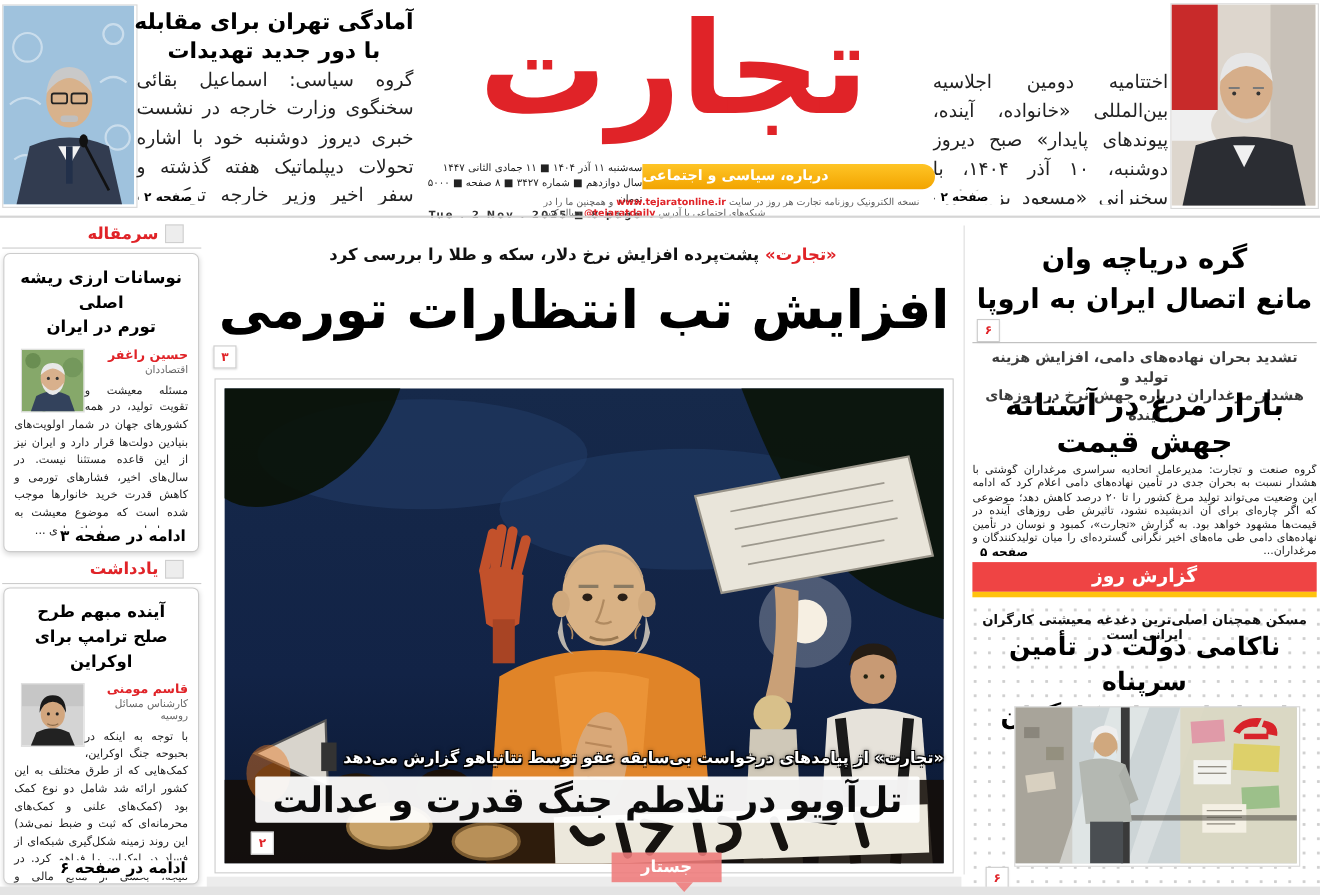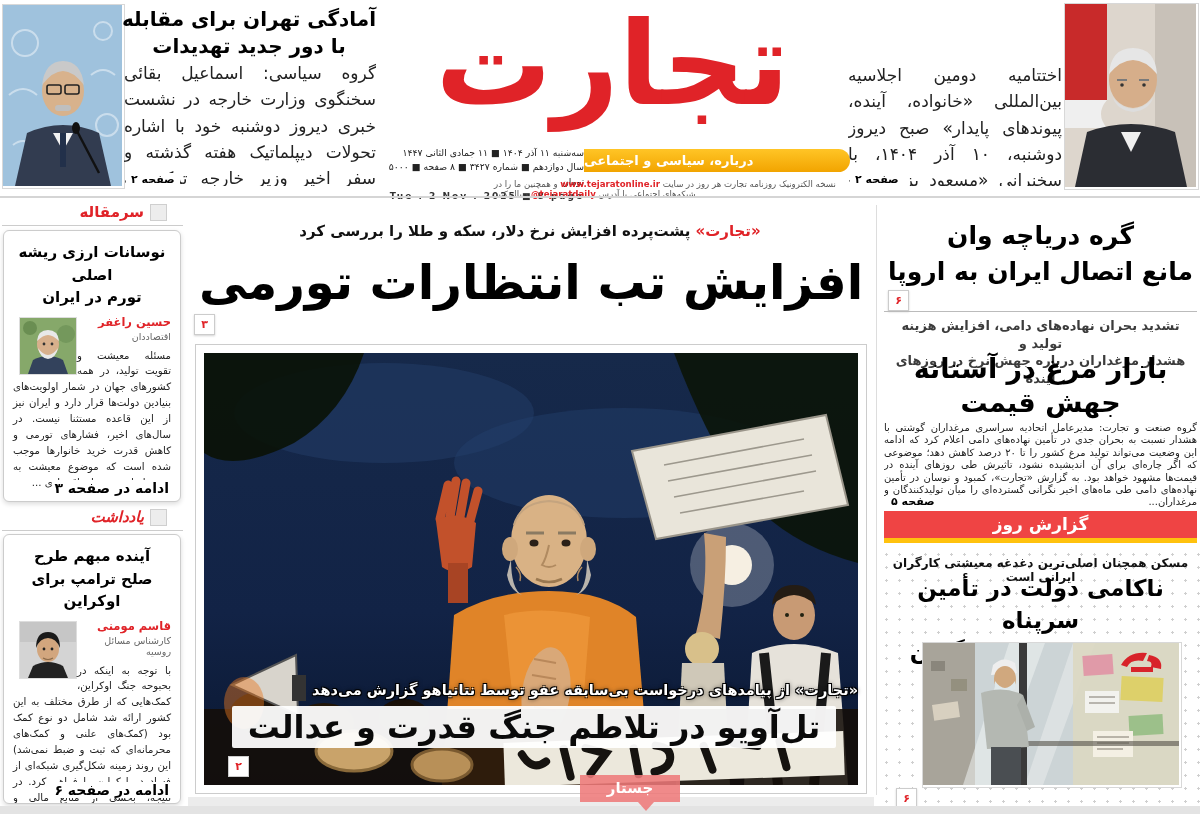--- a/index.html
+++ b/index.html
@@ -61,21 +61,21 @@
          font-size:11px;font-weight:bold;color:#e02328;text-align:center;line-height:19px;}
   .badge-lead{left:194px;top:314px;}
   .photo-frame{left:195px;top:344px;width:672px;height:450px;background:#fff;border:1px solid #ccc;
                box-sizing:border-box;padding:8px;}
   .cap1{left:280px;top:682px;width:578px;text-align:right;font-size:14.5px;font-weight:800;color:#fff;z-index:5;
         text-shadow:-1px -1px 0 #000,1px -1px 0 #000,-1px 1px 0 #000,1px 1px 0 #000,0 0 5px #000;}
   .cap2{left:205px;top:706px;width:658px;text-align:center;z-index:5;}
   .cap2 span{display:inline-block;font-size:32px;font-weight:900;color:#0a0a0a;background:rgba(255,255,255,.94);
              padding:2px 16px;border-radius:2px;}
   .badge-photo{left:228px;top:756px;z-index:6;}
-  .pink-tag{left:580px;top:775px;width:100px;height:27px;background:rgba(238,122,122,.88);color:#fff;
+  .pink-tag{left:556px;top:775px;width:100px;height:27px;background:rgba(238,122,122,.88);color:#fff;
             font-size:15px;font-weight:800;text-align:center;line-height:27px;z-index:6;}
   .pink-tag::after{content:"";position:absolute;left:58px;top:27px;border-left:8px solid transparent;
             border-right:8px solid transparent;border-top:9px solid rgba(238,122,122,.88);}
   .center-bottom-gray{left:188px;top:797px;width:686px;height:17px;background:#ececec;}
 
   
   .vcol-divider{left:876px;top:205px;width:1px;height:590px;background:#ddd;}
   .van-headline{left:884px;top:218px;width:313px;font-size:25px;font-weight:900;line-height:1.45;color:#000;}
   .badge-van{left:888px;top:290px;}
   .rc-divider{left:884px;top:311px;width:313px;height:1px;background:#bbb;}
@@ -191,21 +191,21 @@
             <circle cx="32" cy="26" r="1.4" fill="#333"></circle>
         </svg>
       </span>
       <div class="author-name">حسین راغفر</div>
       <div class="author-role">اقتصاددان</div>
       <p class="side-body just">مسئله معیشت و تقویت تولید، در همه کشورهای جهان در شمار اولویت‌های بنیادین دولت‌ها قرار دارد و ایران نیز از این قاعده مستثنا نیست. در سال‌های اخیر، فشارهای تورمی و کاهش قدرت خرید خانوارها موجب شده است که موضوع معیشت به محور اصلی بحث‌های اقتصادی ...</p>
     </div>
     <span class="side-more">ادامه در صفحه ۳</span>
   </div>
 
-  <div class="abs sec-head" style="top:508px;font-style:italic;">
+  <div class="abs sec-head" style="top:508px;">
     <span class="sec-square"></span>
     <span class="sec-label">یادداشت</span>
   </div>
   <div class="abs sec-underline" style="top:530px;"></div>
   <div class="abs side-box" style="top:534px;height:270px;">
     <div class="side-title center rtl preline">آینده مبهم طرح
 صلح ترامپ برای اوکراین</div>
     <div class="side-flow">
       <span class="author-photo" style="float:left;">
         <svg width="56" height="56" viewBox="0 0 56 56">

